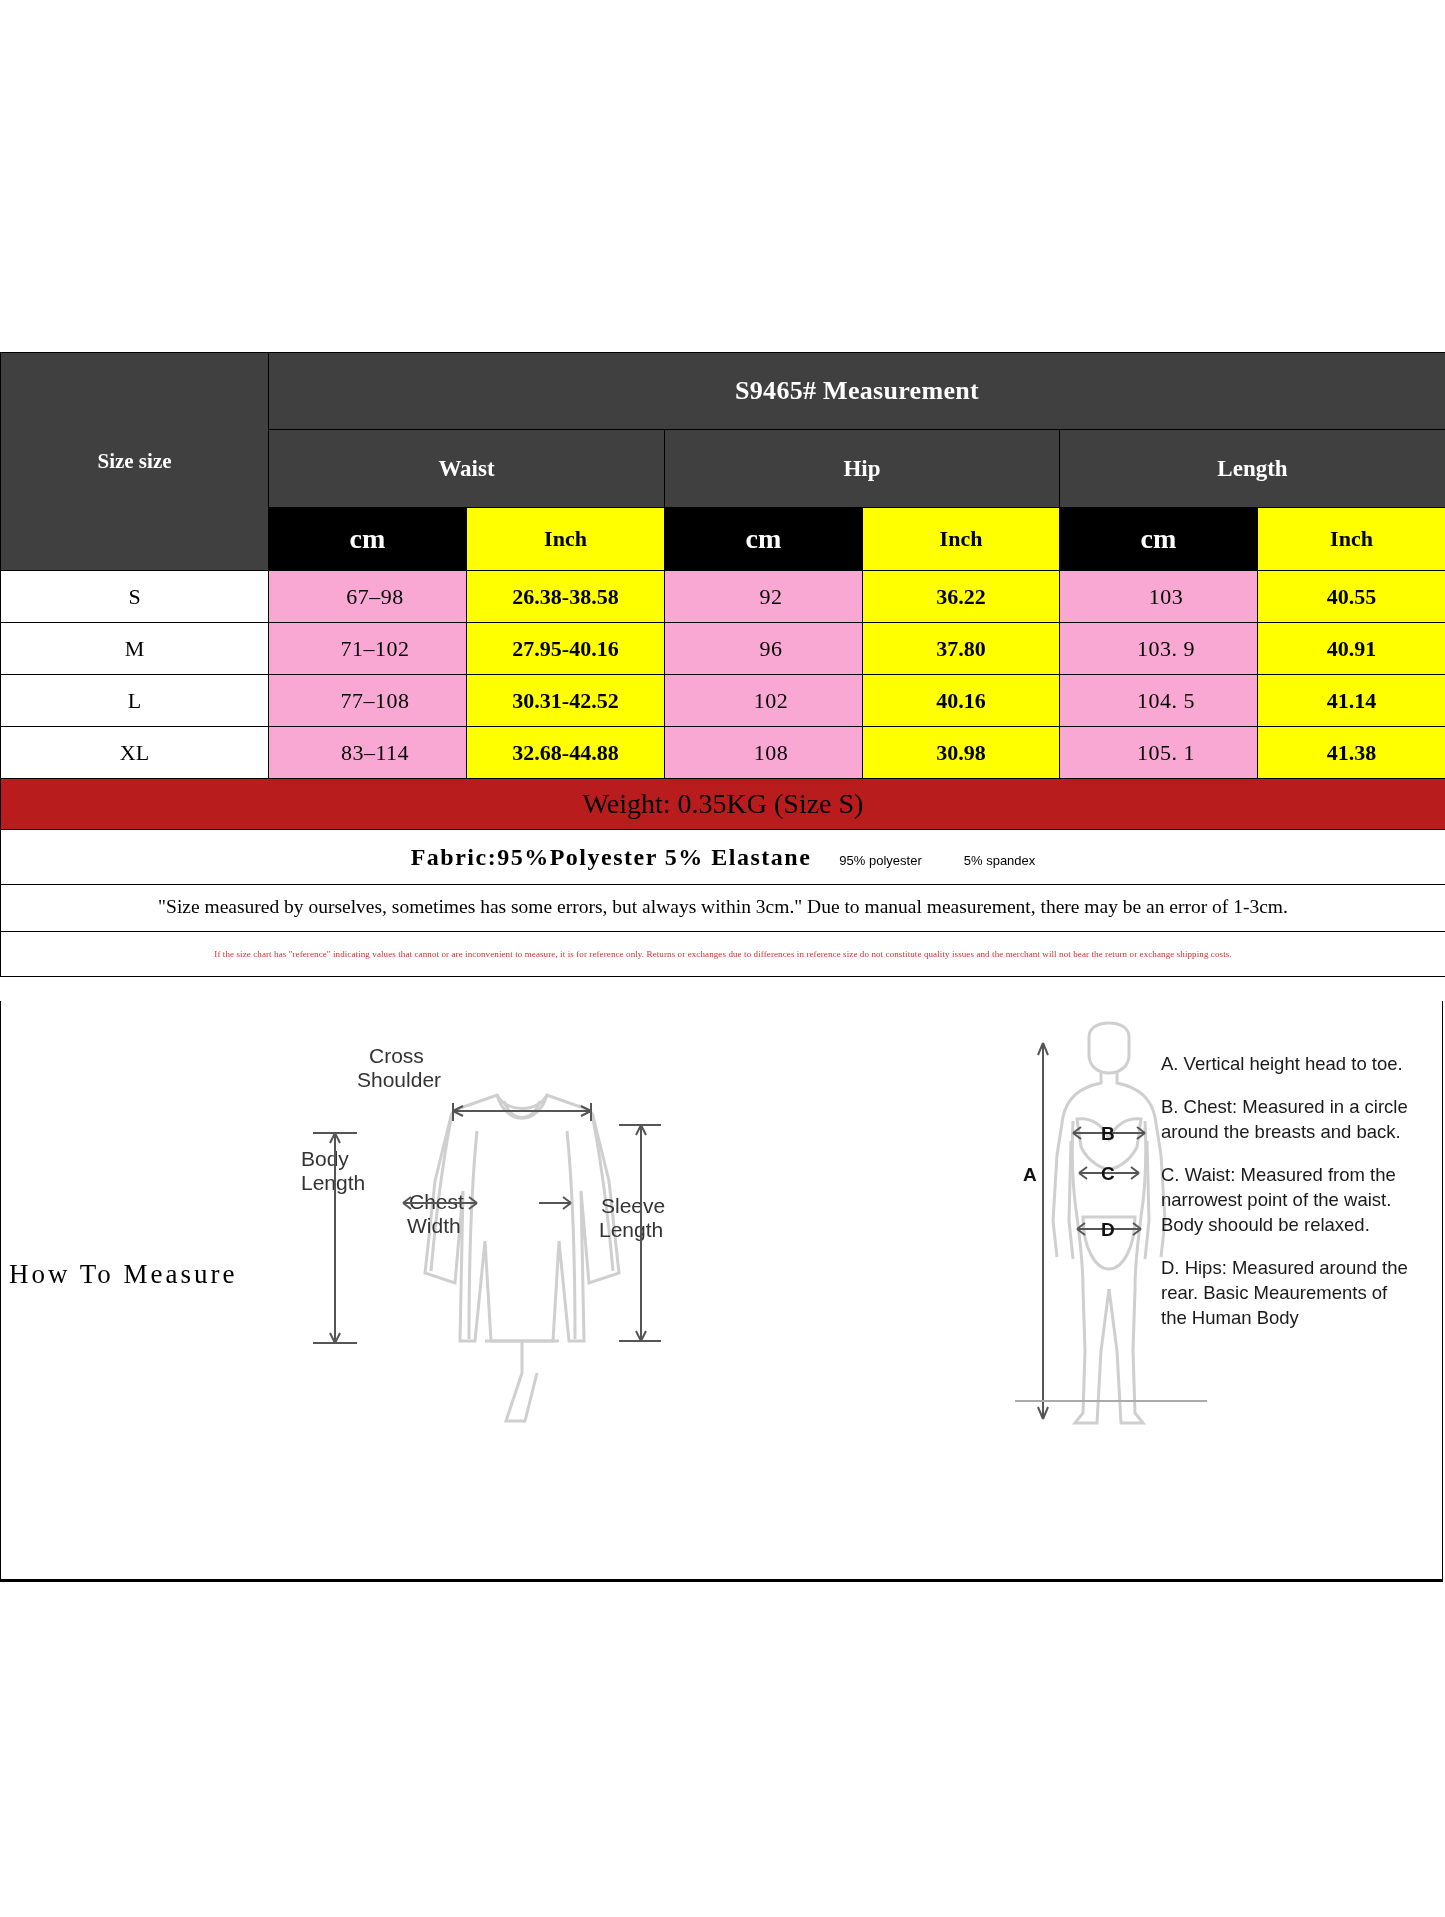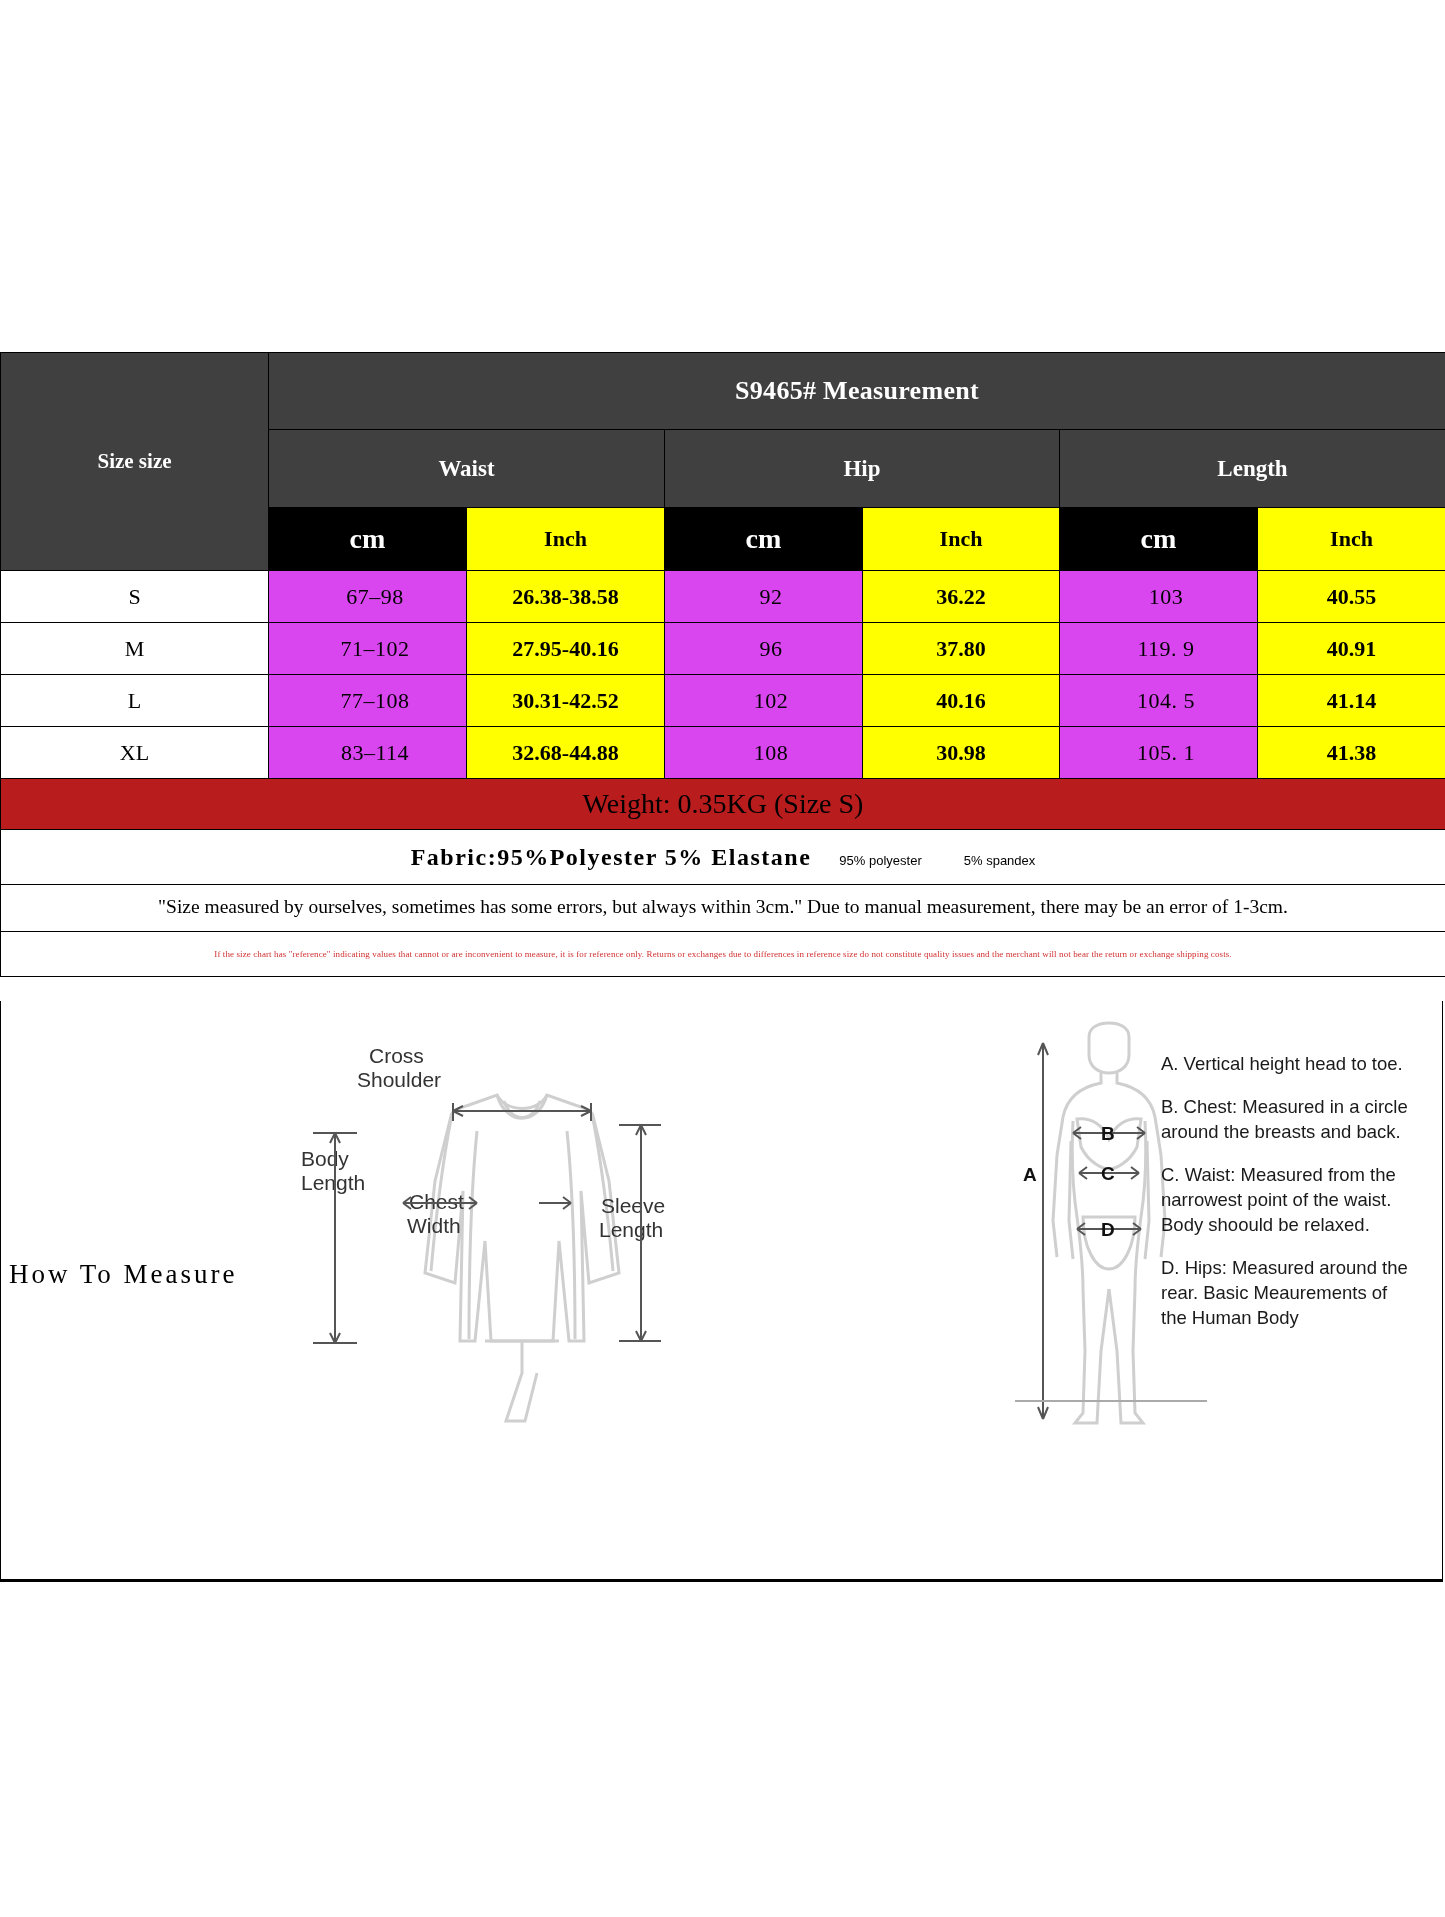--- a/index.html
+++ b/index.html
@@ -79,21 +79,21 @@
     font-size: 22px;
     height: 60px;
   }
   .row-label {
     font-size: 22px;
     height: 49px;
     background: #fff;
   }
   .cell-cm {
     font-size: 22px;
-    background: #d946ef;
+    background: #f9a8d4;
     letter-spacing: 0.5px;
     padding-left: 16px;
   }
   .cell-inch {
     font-size: 22px;
     background: #ffff00;
     font-weight: bold;
   }
 
   .weight-row td {
@@ -240,21 +240,21 @@
           <td class="cell-inch">36.22</td>
           <td class="cell-cm">103</td>
           <td class="cell-inch">40.55</td>
         </tr>
         <tr>
           <td class="row-label">M</td>
           <td class="cell-cm">71–102</td>
           <td class="cell-inch">27.95-40.16</td>
           <td class="cell-cm">96</td>
           <td class="cell-inch">37.80</td>
-          <td class="cell-cm">119. 9</td>
+          <td class="cell-cm">103. 9</td>
           <td class="cell-inch">40.91</td>
         </tr>
         <tr>
           <td class="row-label">L</td>
           <td class="cell-cm">77–108</td>
           <td class="cell-inch">30.31-42.52</td>
           <td class="cell-cm">102</td>
           <td class="cell-inch">40.16</td>
           <td class="cell-cm">104. 5</td>
           <td class="cell-inch">41.14</td>

